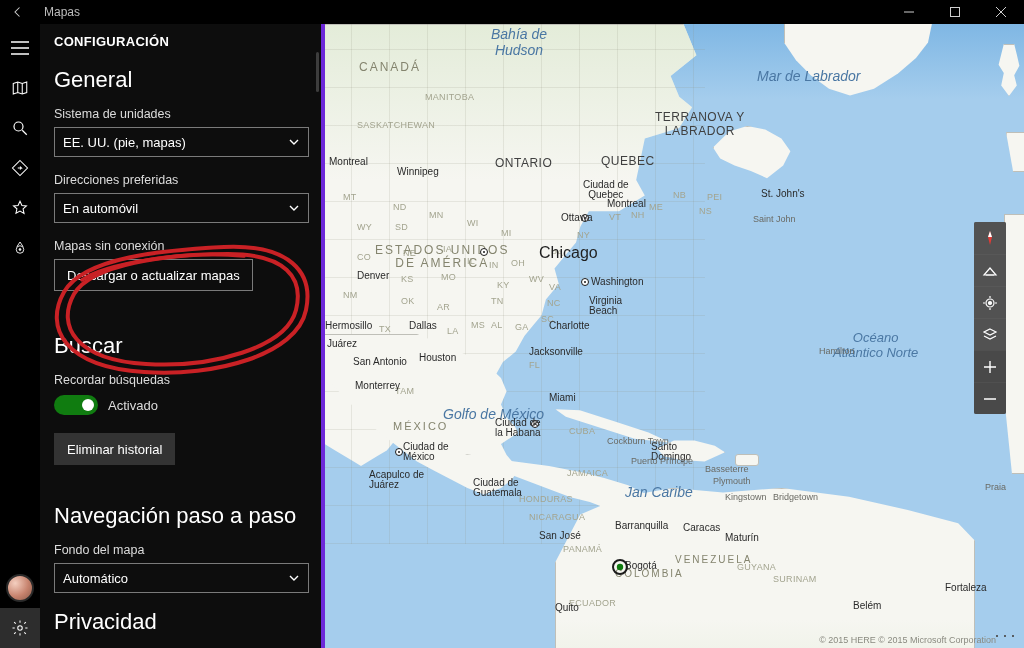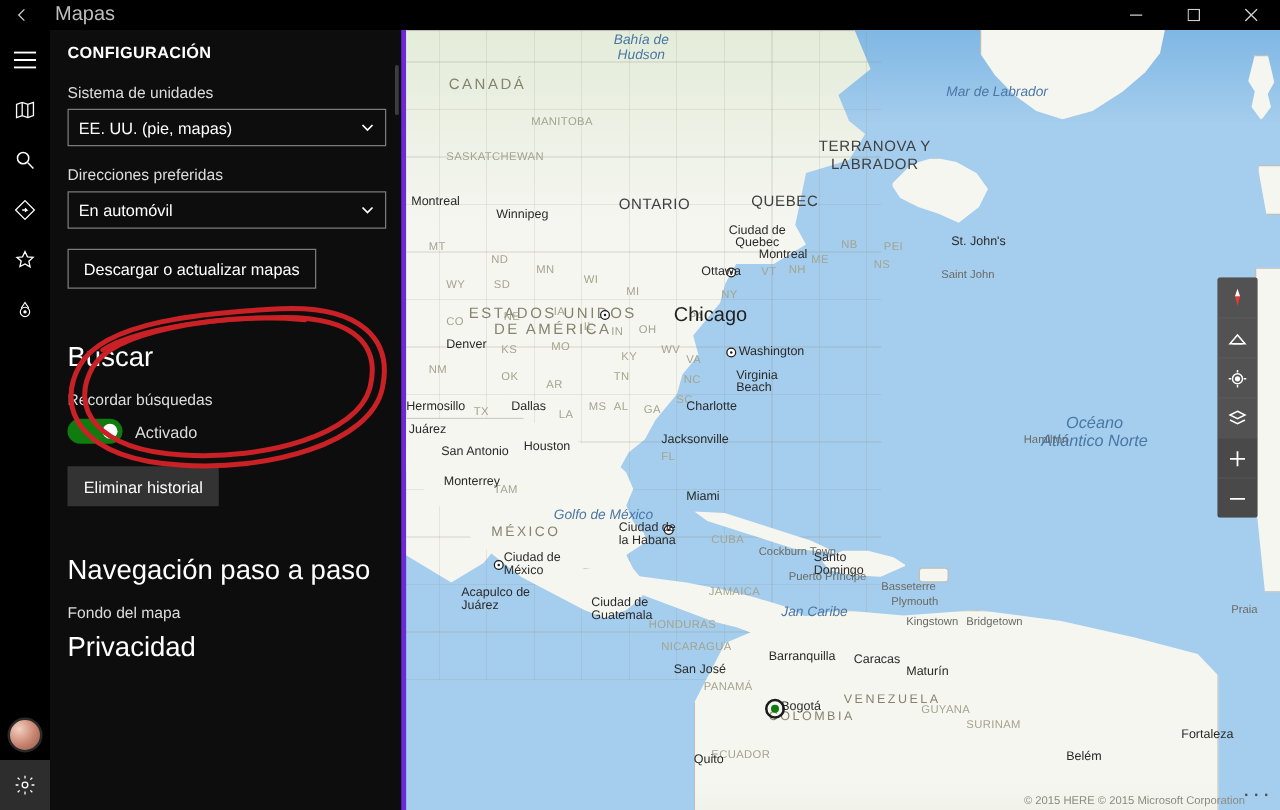--- a/index.html
+++ b/index.html
@@ -11,21 +11,21 @@
     --overlay-strong:#4a4a4a; --annotation:#c92125;
   }
   *{box-sizing:border-box;font-family:"Segoe UI","Segoe UI Variable",Tahoma,Arial,sans-serif;}
   html,body{margin:0;padding:0;width:1024px;height:648px;overflow:hidden;background:var(--bg);color:var(--text);}
   svg{display:block;}
 
   
   .titlebar{display:flex;align-items:center;height:24px;background:#000;}
   .tb-left{display:flex;align-items:center;gap:14px;padding-left:6px;}
   .tb-back{width:24px;height:24px;display:flex;align-items:center;justify-content:center;}
-  .tb-title{font-size:16px;color:var(--muted2);}
+  .tb-title{font-size:12px;color:var(--muted2);}
   .tb-spacer{flex:1;}
   .sysbtn{width:46px;height:24px;display:flex;align-items:center;justify-content:center;}
 
   
   .app{display:flex;height:calc(100% - 24px);width:100%;}
   .rail{width:40px;background:#000;display:flex;flex-direction:column;align-items:center;padding-top:4px;}
   .rail .ri{width:40px;height:40px;display:flex;align-items:center;justify-content:center;}
   .rail .ri.selected{background:#2d2d2d;}
   .rail-gap{flex:1;}
   .avatar{width:28px;height:28px;border-radius:50%;background:radial-gradient(circle at 30% 30%,#f4cfc0,#c7836e 55%,#8a5a49);border:2px solid #2a2a2a;margin:6px 0;}
@@ -87,21 +87,21 @@
     repeating-linear-gradient(90deg, rgba(140,140,120,.16) 0 1px, transparent 1px 38px);}
 
   
   .ml{position:absolute;white-space:nowrap;}
   .ml.cap{color:#404040;letter-spacing:.5px;font-size:12px;}
   .ml.country{color:#84846e;font-size:12px;letter-spacing:2px;text-transform:uppercase;}
   .ml.state{color:#a3a48f;font-size:9px;letter-spacing:.3px;}
   .ml.city{color:#1f1f1f;font-size:16px;}
   .ml.city.small{font-size:10px;color:#2a2a2a;}
   .ml.city.tiny{font-size:9px;color:#6a6a64;}
-  .ml.water{color:#4a77a3;font-style:italic;font-size:11px;}
+  .ml.water{color:#4a77a3;font-style:italic;font-size:14px;}
   .ml.watercap{color:#4a77a3;font-style:italic;font-size:13px;}
   .cdot{position:absolute;width:8px;height:8px;border:1.5px solid #1b1b1b;background:#fff;border-radius:50%;}
   .cdot::after{content:"";position:absolute;inset:2px;border-radius:50%;background:#1b1b1b;}
 
   
   .mapctl{position:absolute;top:198px;right:18px;width:32px;background:rgba(82,82,82,.93);display:flex;flex-direction:column;border-radius:2px;overflow:hidden;}
   .mapctl .mi{height:32px;display:flex;align-items:center;justify-content:center;background:rgba(82,82,82,.93);}
   .mapctl .mi + .mi{border-top:1px solid rgba(255,255,255,.04);}
   .mapctl .mi.fill{background:rgba(72,72,72,.93);}
   .more{position:absolute;bottom:2px;right:6px;color:#4b4b4b;font-size:18px;letter-spacing:2px;}
@@ -183,48 +183,56 @@
           <circle cx="12" cy="12" r="3"></circle>
           <path d="M12 2v3M12 19v3M4.2 4.2l2.1 2.1M17.7 17.7l2.1 2.1M2 12h3M19 12h3M4.2 19.8l2.1-2.1M17.7 6.3l2.1-2.1"></path>
         </svg>
       </div>
   </div>
 
   <div class="panel">
     <div class="panel-inner">
       <div class="h-config">CONFIGURACIÓN</div>
 
+      <div class="h-section">General</div>
       <div class="lbl">Sistema de unidades</div>
       <div class="select">
         <span>EE. UU. (pie, mapas)</span>
         <svg class="chev" width="12" height="12" viewBox="0 0 12 12">
             <path d="M2 4l4 4 4-4" fill="none" stroke="#fff" stroke-width="1.4"></path>
           </svg>
       </div>
       <div class="lbl">Direcciones preferidas</div>
       <div class="select">
         <span>En automóvil</span>
         <svg class="chev" width="12" height="12" viewBox="0 0 12 12">
             <path d="M2 4l4 4 4-4" fill="none" stroke="#fff" stroke-width="1.4"></path>
           </svg>
       </div>
+      <div class="lbl">Mapas sin conexión</div>
       <div class="btn outlined">Descargar o actualizar mapas</div>
 
       <div class="h-section" style="margin-top:24px">Buscar</div>
       <div class="lbl">Recordar búsquedas</div>
       <div class="toggle">
         <div class="switch">
             <div class="knob"></div>
           </div>
         <div class="toggle-lbl">Activado</div>
       </div>
       <div class="btn">Eliminar historial</div>
 
       <div class="h-section" style="margin-top:20px">Navegación paso a paso</div>
       <div class="lbl">Fondo del mapa</div>
+      <div class="select">
+        <span>Automático</span>
+        <svg class="chev" width="12" height="12" viewBox="0 0 12 12">
+            <path d="M2 4l4 4 4-4" fill="none" stroke="#fff" stroke-width="1.4"></path>
+          </svg>
+      </div>
 
       <div class="priv-cut">Privacidad</div>
     </div>
     <div class="scrollhint"></div>
 
     <svg class="annotation" style="left:-6px;top:208px" width="300" height="155" viewBox="0 0 300 155">
       <path d="M190 15 C255 12 280 40 272 78 C263 123 180 145 110 140 C30 135 10 95 30 60 C50 25 130 18 190 15 Z
                M194 22 C252 22 270 46 262 78 C252 116 178 136 112 132 C42 128 22 94 40 62 C58 32 132 22 194 22 Z" fill="none" stroke="var(--annotation)" stroke-width="4" stroke-linecap="round"></path>
       <path d="M48 48 C70 32 150 18 210 24" fill="none" stroke="var(--annotation)" stroke-width="3.5" stroke-linecap="round"></path>
     </svg>

